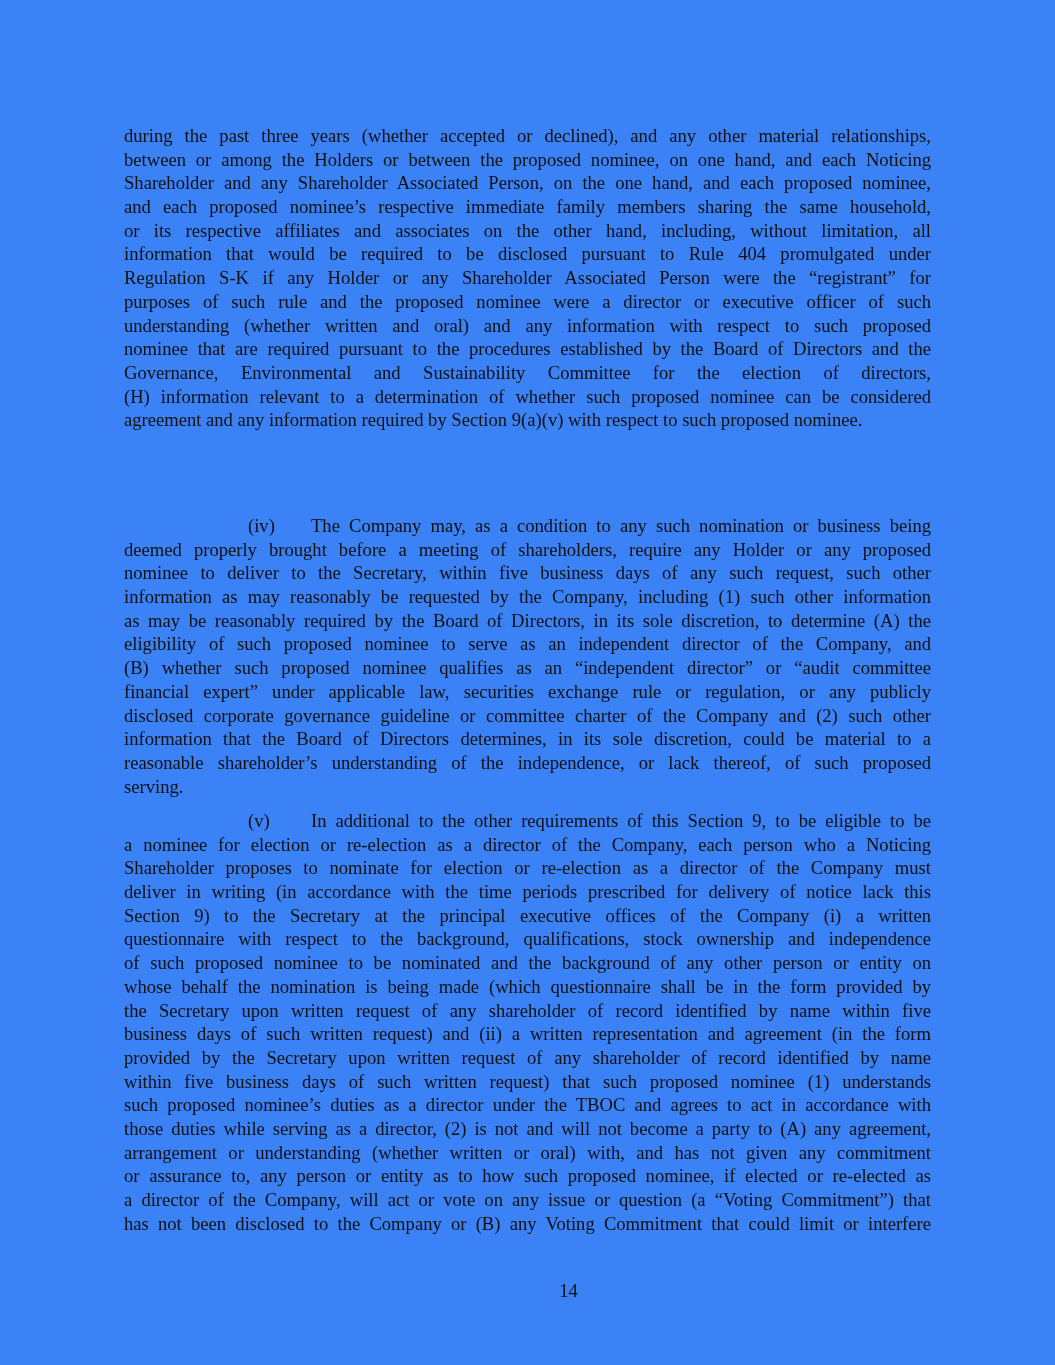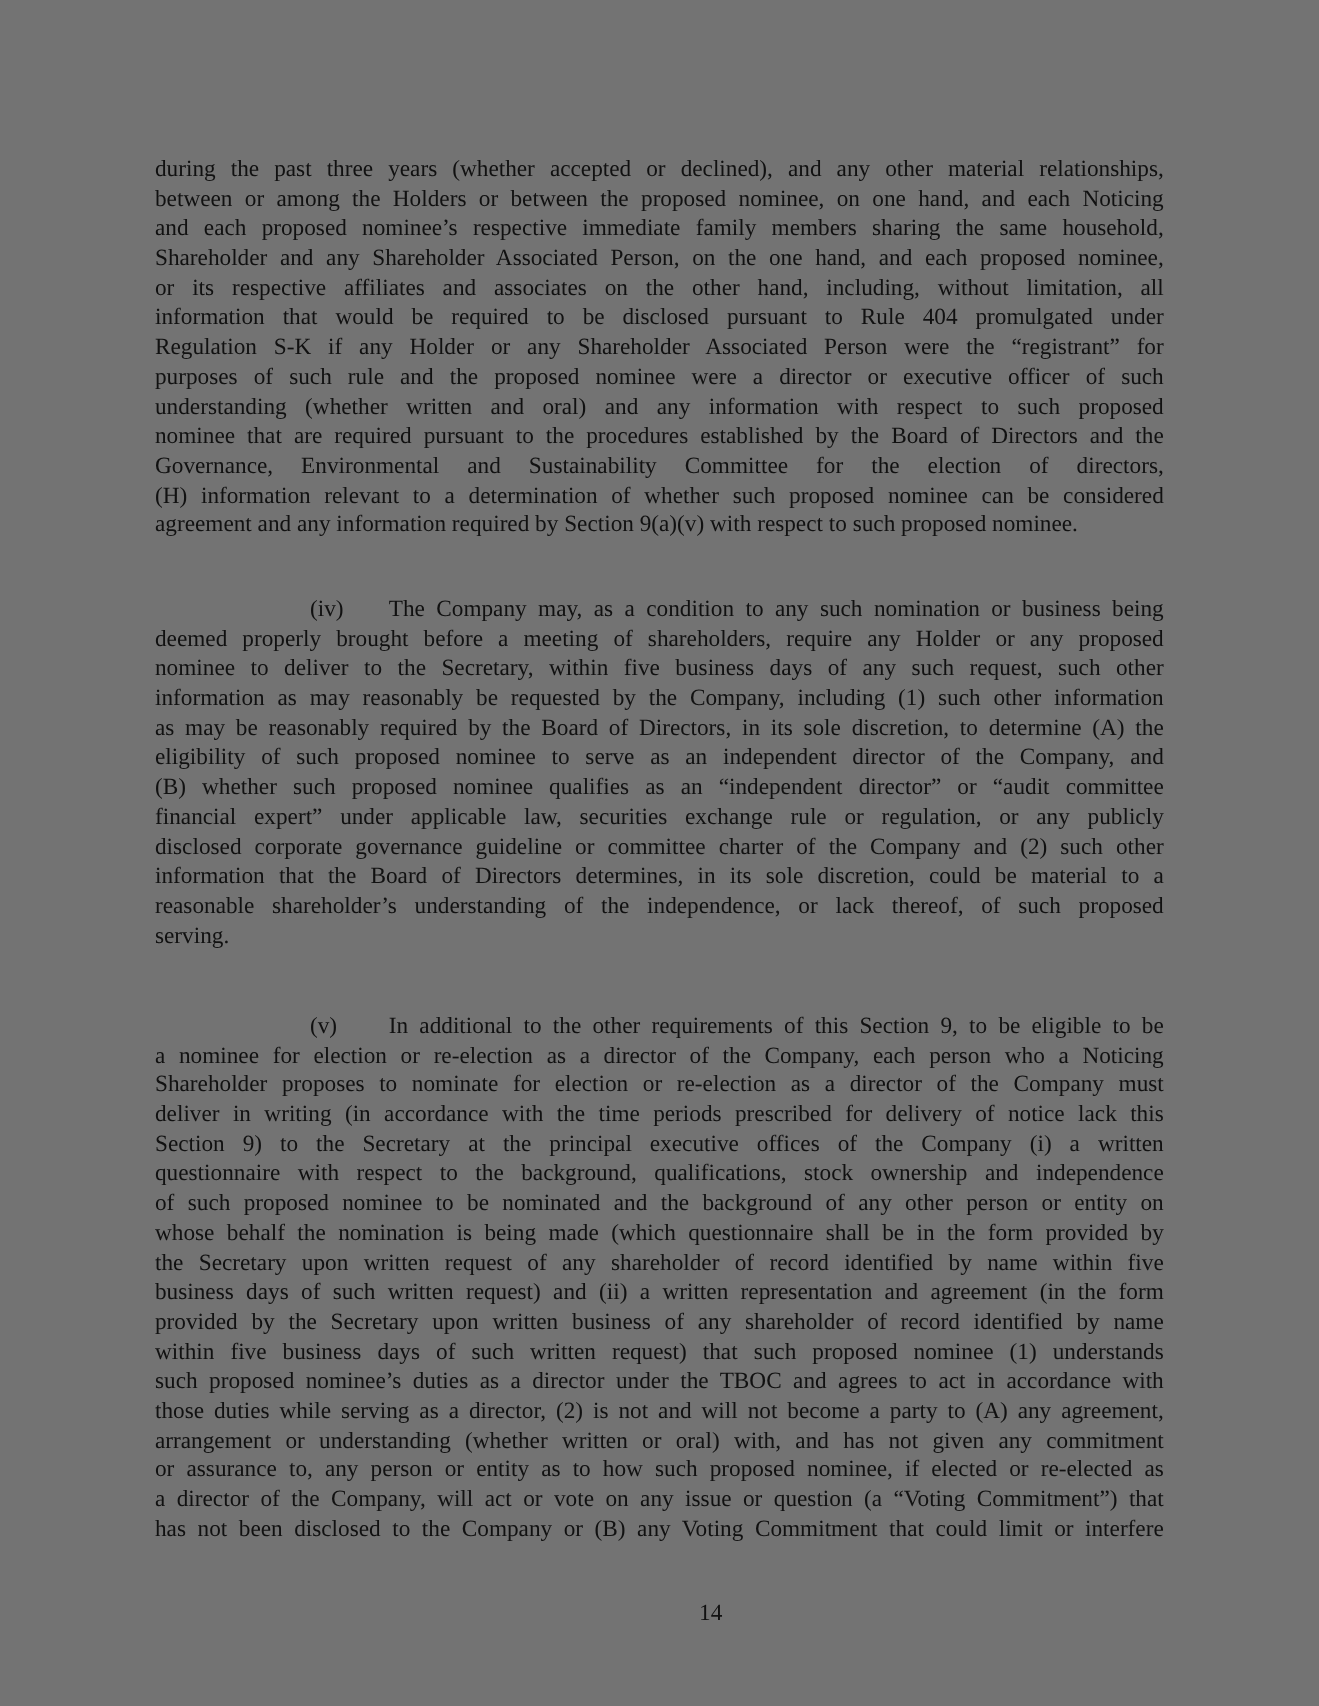--- a/index.html
+++ b/index.html
@@ -1,49 +1,49 @@
 <!DOCTYPE html>
 <html><head>
   <meta charset="utf-8">
   <style>
     html, body { margin: 0; padding: 0; background: #ffffff; }
     body { width: 1055px; height: 1365px; position: relative; overflow: hidden; }
     .page {
-      position: absolute; left: 0; top: 0; width: 1055px; height: 1365px; background: #737373;
+      position: absolute; left: 0; top: 0; width: 1055px; height: 1365px; background: #3b82f6;
     }
     .para {
       position: absolute; left: 124px; width: 807px;
       font-family: "Liberation Serif", serif;
       font-size: 18.6px; color: #111111;
     }
     .line {
       display: block; height: 23.7px; line-height: 23.7px;
       white-space: nowrap; text-align: justify; text-align-last: justify;
       overflow: visible;
     }
     .line.last { text-align-last: left; }
     .num { display: inline-block; width: 63px; margin-left: 124px; }
     #p1 { top: 124px; }
-    #p2 { top: 476px; }
+    #p2 { top: 514px; }
     #p3 { top: 809px; }
     .page-number {
       position: absolute; top: 1280px; left: 0; width: 1055px; text-align: center;
       font-family: "Liberation Serif", serif; font-size: 18.6px; color: #111111; padding-left: 41px;
     }
   </style>
 </head>
 <body>
 
 <div class="page">
 
   <div class="para" id="p1">
     <span class="line">during the past three years (whether accepted or declined), and any other material relationships,</span>
     <span class="line">between or among the Holders or between the proposed nominee, on one hand, and each Noticing</span>
+    <span class="line">Shareholder and any Shareholder Associated Person, on the one hand, and each proposed nominee,</span>
     <span class="line">and each proposed nominee’s respective immediate family members sharing the same household,</span>
-    <span class="line">Shareholder and any Shareholder Associated Person, on the one hand, and each proposed nominee,</span>
     <span class="line">or its respective affiliates and associates on the other hand, including, without limitation, all</span>
     <span class="line">information that would be required to be disclosed pursuant to Rule 404 promulgated under</span>
     <span class="line">Regulation S-K if any Holder or any Shareholder Associated Person were the “registrant” for</span>
     <span class="line">purposes of such rule and the proposed nominee were a director or executive officer of such</span>
     <span class="line">understanding (whether written and oral) and any information with respect to such proposed</span>
     <span class="line">nominee that are required pursuant to the procedures established by the Board of Directors and the</span>
     <span class="line">Governance, Environmental and Sustainability Committee for the election of directors,</span>
     <span class="line">(H) information relevant to a determination of whether such proposed nominee can be considered</span>
     <span class="line last">agreement and any information required by Section 9(a)(v) with respect to such proposed nominee.</span>
   </div>
@@ -71,21 +71,21 @@
     </span>
     <span class="line">a nominee for election or re-election as a director of the Company, each person who a Noticing</span>
     <span class="line">Shareholder proposes to nominate for election or re-election as a director of the Company must</span>
     <span class="line">deliver in writing (in accordance with the time periods prescribed for delivery of notice lack this</span>
     <span class="line">Section 9) to the Secretary at the principal executive offices of the Company (i) a written</span>
     <span class="line">questionnaire with respect to the background, qualifications, stock ownership and independence</span>
     <span class="line">of such proposed nominee to be nominated and the background of any other person or entity on</span>
     <span class="line">whose behalf the nomination is being made (which questionnaire shall be in the form provided by</span>
     <span class="line">the Secretary upon written request of any shareholder of record identified by name within five</span>
     <span class="line">business days of such written request) and (ii) a written representation and agreement (in the form</span>
-    <span class="line">provided by the Secretary upon written business of any shareholder of record identified by name</span>
+    <span class="line">provided by the Secretary upon written request of any shareholder of record identified by name</span>
     <span class="line">within five business days of such written request) that such proposed nominee (1) understands</span>
     <span class="line">such proposed nominee’s duties as a director under the TBOC and agrees to act in accordance with</span>
     <span class="line">those duties while serving as a director, (2) is not and will not become a party to (A) any agreement,</span>
     <span class="line">arrangement or understanding (whether written or oral) with, and has not given any commitment</span>
     <span class="line">or assurance to, any person or entity as to how such proposed nominee, if elected or re-elected as</span>
     <span class="line">a director of the Company, will act or vote on any issue or question (a “Voting Commitment”) that</span>
     <span class="line">has not been disclosed to the Company or (B) any Voting Commitment that could limit or interfere</span>
   </div>
 
   <div class="page-number">14</div>

